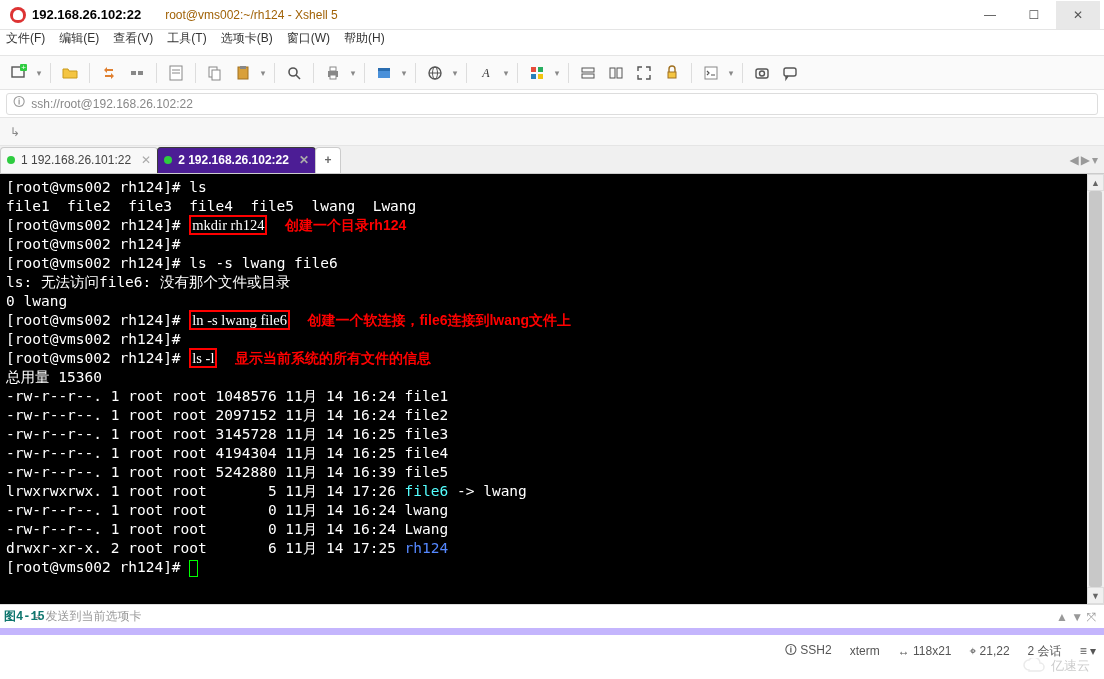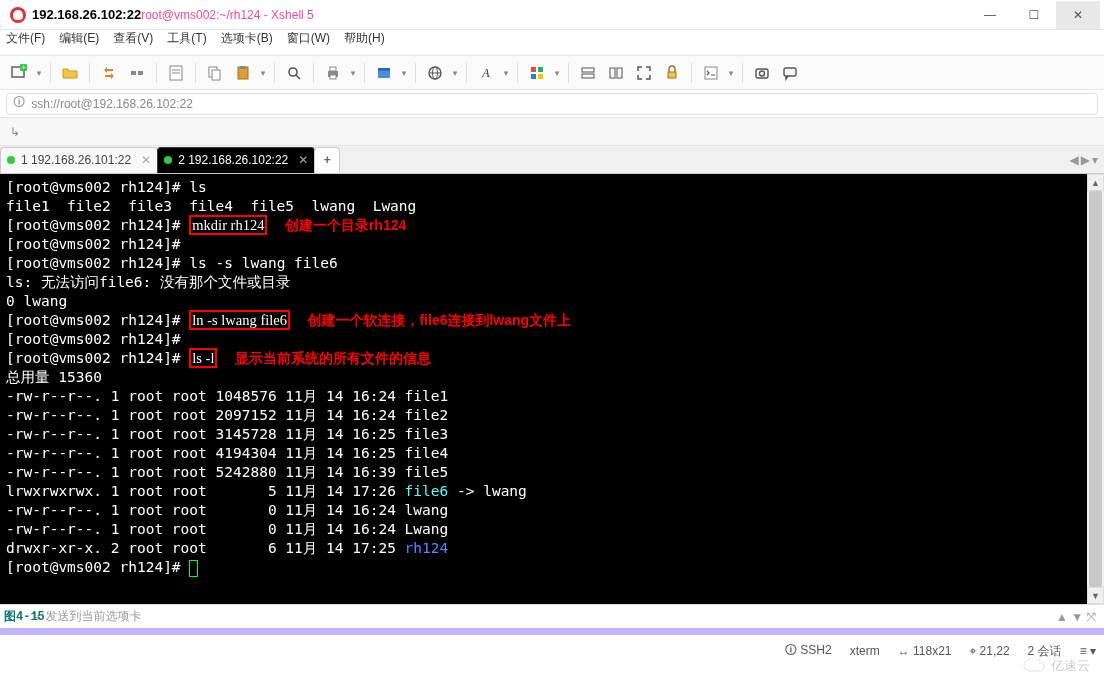--- a/index.html
+++ b/index.html
@@ -1,39 +1,39 @@
 <!DOCTYPE html>
 <html><head>
 <meta charset="utf-8">
 <style>
   * { box-sizing: border-box; margin: 0; padding: 0; }
   body { font-family: "Microsoft YaHei", "Segoe UI", sans-serif; font-size: 12px; background: #fff; width: 1104px; height: 679px; overflow: hidden; position: relative; }
   .titlebar { height: 30px; display: flex; align-items: center; padding: 4px 4px; background: #fff; border-bottom: 1px solid #e5e5e5; }
   .titlebar .app-icon { width: 16px; height: 16px; margin: 0 6px; background: #d33; border-radius: 50%; position: relative; }
   .titlebar .app-icon::before { content:""; position:absolute; inset:3px; background:#fff; border-radius:50% 50% 40% 40%; }
   .titlebar .t-ip { font-weight: bold; font-size: 13px; }
-  .titlebar .t-sub { color: #ec4899; margin-left: 0; font-size: 12px; }
+  .titlebar .t-sub { color: #a16207; margin-left: 24px; font-size: 12px; }
   .winbtns { margin-left: auto; display: flex; }
   .winbtn { width: 44px; height: 28px; display: flex; align-items: center; justify-content: center; color: #555; }
   .winbtn.close { background: #e8e8e8; }
   .menubar { height: 26px; display: flex; align-items: flex-start; padding: 0 6px; gap: 14px; border-bottom: 1px solid #e5e5e5; }
   .menubar span { color: #333; }
   .toolbar { height: 34px; display: flex; align-items: center; padding: 0 6px; gap: 2px; border-bottom: 1px solid #e5e5e5; background:#fafafa; }
   .tbtn { width: 26px; height: 26px; display:flex; align-items:center; justify-content:center; color:#555; border:1px solid transparent; border-radius:3px; }
   .tdd { width:10px; display:flex; align-items:center; justify-content:center; color:#888; font-size:9px; }
   .tsep { width:1px; height:20px; background:#ddd; margin:0 4px; }
   .addrbar { height: 28px; display:flex; align-items:center; padding:2px 6px; border-bottom:1px solid #e5e5e5; }
   .addrfield { flex:1; height:22px; border:1px solid #ddd; border-radius:3px; display:flex; align-items:center; padding:0 6px; color:#888; }
   .addrfield .lock { margin-right:6px; color:#999; }
   .hintbar { height: 28px; display:flex; align-items:center; padding:0 10px; border-bottom:1px solid #e5e5e5; background:#f7f7f7; color:#666; gap:8px; }
   .hintbar .arrw { color:#888; }
   .tabbar { height: 28px; display:flex; align-items:center; background:#f0f0f0; border-bottom:1px solid #ccc; position:relative; }
   .tab { height: 26px; display:flex; align-items:center; padding:0 6px; border:1px solid #ccc; border-bottom:none; margin-right:-1px; background:#fff; border-radius:4px 4px 0 0; gap:6px; font-size:12px; }
   .tab.inactive { background:#f8f8f8; color:#444; }
-  .tab.active { background:#000000; color:#fff; border-color:#3a3a3a; font-weight:normal;text-align:right; }
+  .tab.active { background:#4c1d95; color:#fff; border-color:#3a3a3a; font-weight:bold;text-align:right; }
   .tab .dot { width:8px; height:8px; border-radius:50%; background:#2ecc40; }
   .tab .x { color:#aaa; margin-left:4px; }
   .tab.add { width:26px; justify-content:center; padding:0; font-weight:bold; color:#666; }
   .tabnav { margin-left:auto; display:flex; align-items:center; gap:2px; padding-right:6px; color:#999; }
   .terminal-wrap { position:relative; height: 430px; display:flex; }
   .terminal { flex:1; background:#000; color:#fff; font-family: "Consolas","SimSun",monospace; font-size: 14.5px; line-height: 19px; padding: 4px 6px; white-space: pre; overflow:hidden; }
   .scrollbar { width:17px; background:#f0f0f0; display:flex; flex-direction:column; }
   .sb-btn { height:17px; display:flex; align-items:center; justify-content:center; background:#f0f0f0; border:1px solid #ddd; font-size:9px; color:#666; }
   .sb-track { flex:1; background:#f0f0f0; position:relative; }
   .sb-thumb { position:absolute; left:2px; right:2px; top:0; height:100%; background:#c8c8c8; border-radius:2px; }

